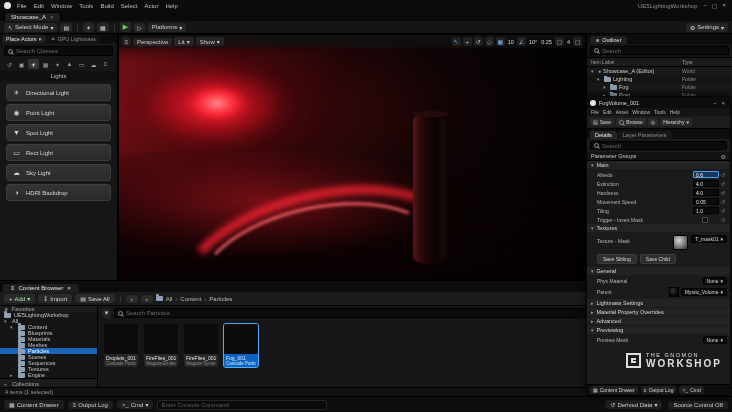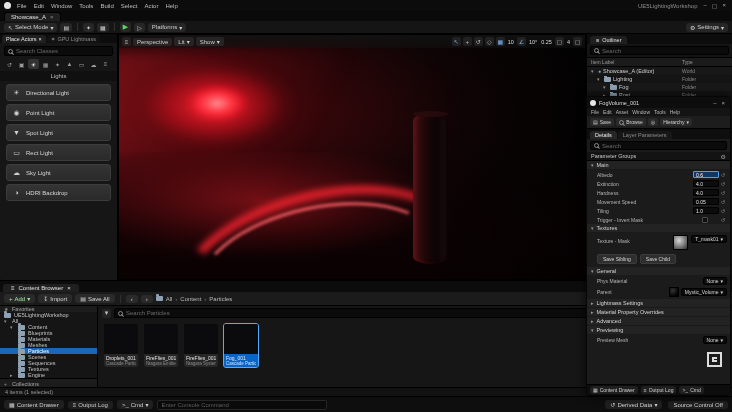--- a/index.html
+++ b/index.html
@@ -726,15 +726,19 @@
       </div>
       <div class="sbtn">
         <span>&gt;_</span>
         <span>Cmd</span>
       </div>
     </div>
   </div>
 
   <div class="watermark">
     <span class="gn-logo"></span>
+    <span class="gn-text">
+      <span class="gn-1">THE GNOMON</span>
+      <span class="gn-2">WORKSHOP</span>
+    </span>
   </div>
 
 </div>
 
 </body></html>

